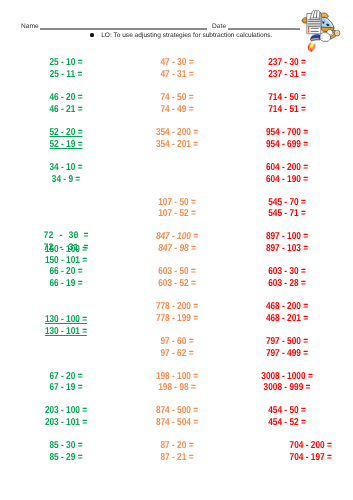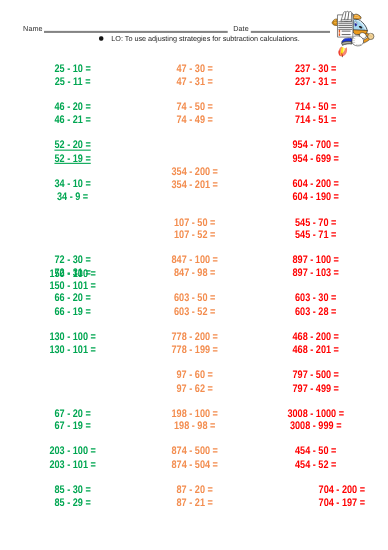--- a/index.html
+++ b/index.html
@@ -161,21 +161,21 @@
         <div>74 - 49 =</div>
       </div>
 <div class="cell" style="left:233.00px;top:92.20px;width:108px;color:#ff0000;">
         <div>714 - 50 =</div>
         <div>714 - 51 =</div>
       </div>
 <div class="cell" style="left:12.00px;top:127.00px;width:108px;color:#00a651;text-decoration:underline;">
         <div>52 - 20 =</div>
         <div>52 - 19 =</div>
       </div>
-<div class="cell" style="left:122.50px;top:127.00px;width:108px;color:#f38d4f;margin-top:24px;">
+<div class="cell" style="left:122.50px;top:127.00px;width:108px;color:#f38d4f;">
         <div>354 - 200 =</div>
         <div>354 - 201 =</div>
       </div>
 <div class="cell" style="left:233.00px;top:127.00px;width:108px;color:#ff0000;">
         <div>954 - 700 =</div>
         <div>954 - 699 =</div>
       </div>
 <div class="cell" style="left:12.00px;top:161.80px;width:108px;color:#00a651;">
         <div>34 - 10 =</div>
         <div>34 - 9 =</div>
@@ -189,45 +189,45 @@
         <div>150 - 101 =</div>
       </div>
 <div class="cell" style="left:122.50px;top:196.60px;width:108px;color:#f38d4f;">
         <div>107 - 50 =</div>
         <div>107 - 52 =</div>
       </div>
 <div class="cell" style="left:233.00px;top:196.60px;width:108px;color:#ff0000;">
         <div>545 - 70 =</div>
         <div>545 - 71 =</div>
       </div>
-<div class="cell" style="left:12.00px;top:231.40px;width:108px;color:#00a651;">
+<div class="cell" style="left:12.00px;top:231.40px;width:108px;color:#00a651;font-family:Liberation Mono, monospace;">
         <div>72 - 30 =</div>
         <div>72 - 31 =</div>
       </div>
-<div class="cell" style="left:122.50px;top:231.40px;width:108px;color:#f38d4f;">
+<div class="cell" style="left:122.50px;top:231.40px;width:108px;color:#f38d4f;font-style:italic;">
         <div>847 - 100 =</div>
         <div>847 - 98 =</div>
       </div>
 <div class="cell" style="left:233.00px;top:231.40px;width:108px;color:#ff0000;">
         <div>897 - 100 =</div>
         <div>897 - 103 =</div>
       </div>
 <div class="cell" style="left:12.00px;top:266.20px;width:108px;color:#00a651;">
         <div>66 - 20 =</div>
         <div>66 - 19 =</div>
       </div>
 <div class="cell" style="left:122.50px;top:266.20px;width:108px;color:#f38d4f;">
         <div>603 - 50 =</div>
         <div>603 - 52 =</div>
       </div>
 <div class="cell" style="left:233.00px;top:266.20px;width:108px;color:#ff0000;">
         <div>603 - 30 =</div>
         <div>603 - 28 =</div>
       </div>
-<div class="cell" style="left:12.00px;top:301.00px;width:108px;color:#00a651;">
+<div class="cell" style="left:12.00px;top:314px;width:108px;color:#00a651;text-decoration:underline;">
         <div>130 - 100 =</div>
         <div>130 - 101 =</div>
       </div>
 <div class="cell" style="left:122.50px;top:301.00px;width:108px;color:#f38d4f;">
         <div>778 - 200 =</div>
         <div>778 - 199 =</div>
       </div>
 <div class="cell" style="left:233.00px;top:301.00px;width:108px;color:#ff0000;">
         <div>468 - 200 =</div>
         <div>468 - 201 =</div>

